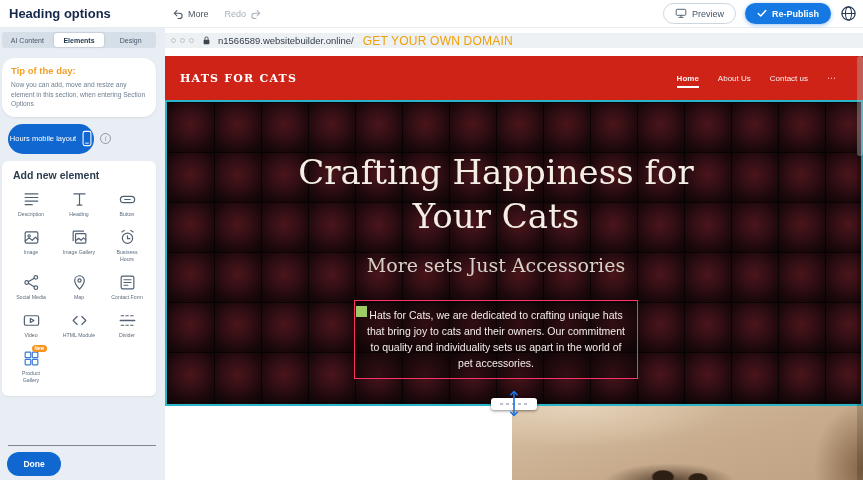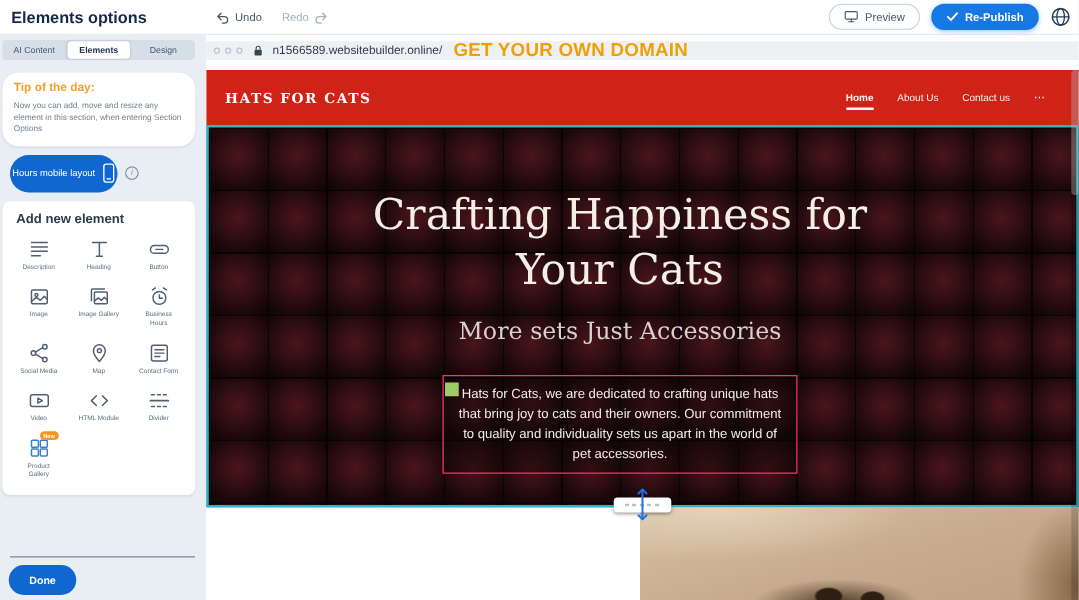--- a/index.html
+++ b/index.html
@@ -40,21 +40,21 @@
   .badge { position:absolute; top:-2px; right:8px; background:#f7941e; color:#fff; font-size:4.6px; font-weight:700; padding:1px 3px; border-radius:4px; }
   .sidebar-divider { position:absolute; bottom:34px; left:8px; width:148px; border:none; border-top:1px solid #7b8794; }
   .done { position:absolute; left:7px; bottom:4px; width:54px; height:24px; border-radius:13px; border:none; background:#0f67cf; color:#fff; font-size:8.5px; font-weight:600; cursor:pointer; font-family:inherit; }
 
   
   .main { position:absolute; top:28px; left:165px; width:698px; height:452px; background:#fff; }
   .browser-bar { position:absolute; top:5px; left:0; right:0; height:15px; background:#eef1f4; display:flex; align-items:center; padding:0 6px; gap:4px; }
   .dot { width:5px; height:5px; border:1px solid #bcc3ca; border-radius:50%; }
   .lock { margin-left:4px; display:flex; }
   .url { font-size:9.5px; color:#333c46; margin-left:3px; }
-  .cta { font-size:15px; color:#efa007; font-weight:700; margin-left:5px; letter-spacing:.2px; cursor:pointer; }
+  .cta { font-size:12px; color:#efa007; font-weight:400; margin-left:5px; letter-spacing:.2px; cursor:pointer; }
 
   .site { position:absolute; top:28px; left:0; right:0; bottom:0; }
   .site-header { height:44px; background:#d02318; display:flex; align-items:center; justify-content:space-between; padding:0 26px 0 15px; }
   .logo { font-family:"DejaVu Serif", serif; font-size:11px; font-weight:700; color:#fff; letter-spacing:1.2px; cursor:pointer; }
   .site-nav { display:flex; align-items:center; gap:19px; }
   .nav-item { position:relative; font-size:8px; color:rgba(255,255,255,.93); cursor:pointer; }
   .nav-item.active { font-weight:700; }
   .nav-item.active::after { content:""; position:absolute; left:0; right:0; bottom:-5px; height:2px; background:#fff; }
   .nav-more { font-size:9px; letter-spacing:1px; }
 
@@ -93,27 +93,27 @@
 
   .scrollbar { position:absolute; top:28px; right:0; width:6px; bottom:0; background:rgba(0,0,0,.15); }
   .scroll-thumb { position:absolute; top:0; left:0; right:0; height:100px; background:rgba(255,255,255,.28); border-radius:3px; cursor:pointer; }
 </style>
 </head>
 <body>
 
 <div class="app">
 
   <header class="topbar">
-    <div class="tb-title">Elements options</div>
+    <div class="tb-title">Heading options</div>
     <div class="undo-redo">
       <button class="tb-btn undo">
         <svg width="12" height="12" viewBox="0 0 16 16">
             <path d="M6.5 3.5 L3 7 l3.5 3.5 M3 7 h7 a3.5 3.5 0 0 1 0 7 h-2" fill="none" stroke="#4a555f" stroke-width="1.4" stroke-linecap="round" stroke-linejoin="round"></path>
           </svg>
-        <span>Undo</span>
+        <span>More</span>
       </button>
       <button class="tb-btn redo">
         <span>Redo</span>
         <svg width="12" height="12" viewBox="0 0 16 16">
             <path d="M9.5 3.5 L13 7 l-3.5 3.5 M13 7 h-7 a3.5 3.5 0 0 0 0 7 h2" fill="none" stroke="#a6b0b8" stroke-width="1.4" stroke-linecap="round" stroke-linejoin="round"></path>
           </svg>
       </button>
     </div>
     <div class="tb-right">
       <button class="btn-preview">

